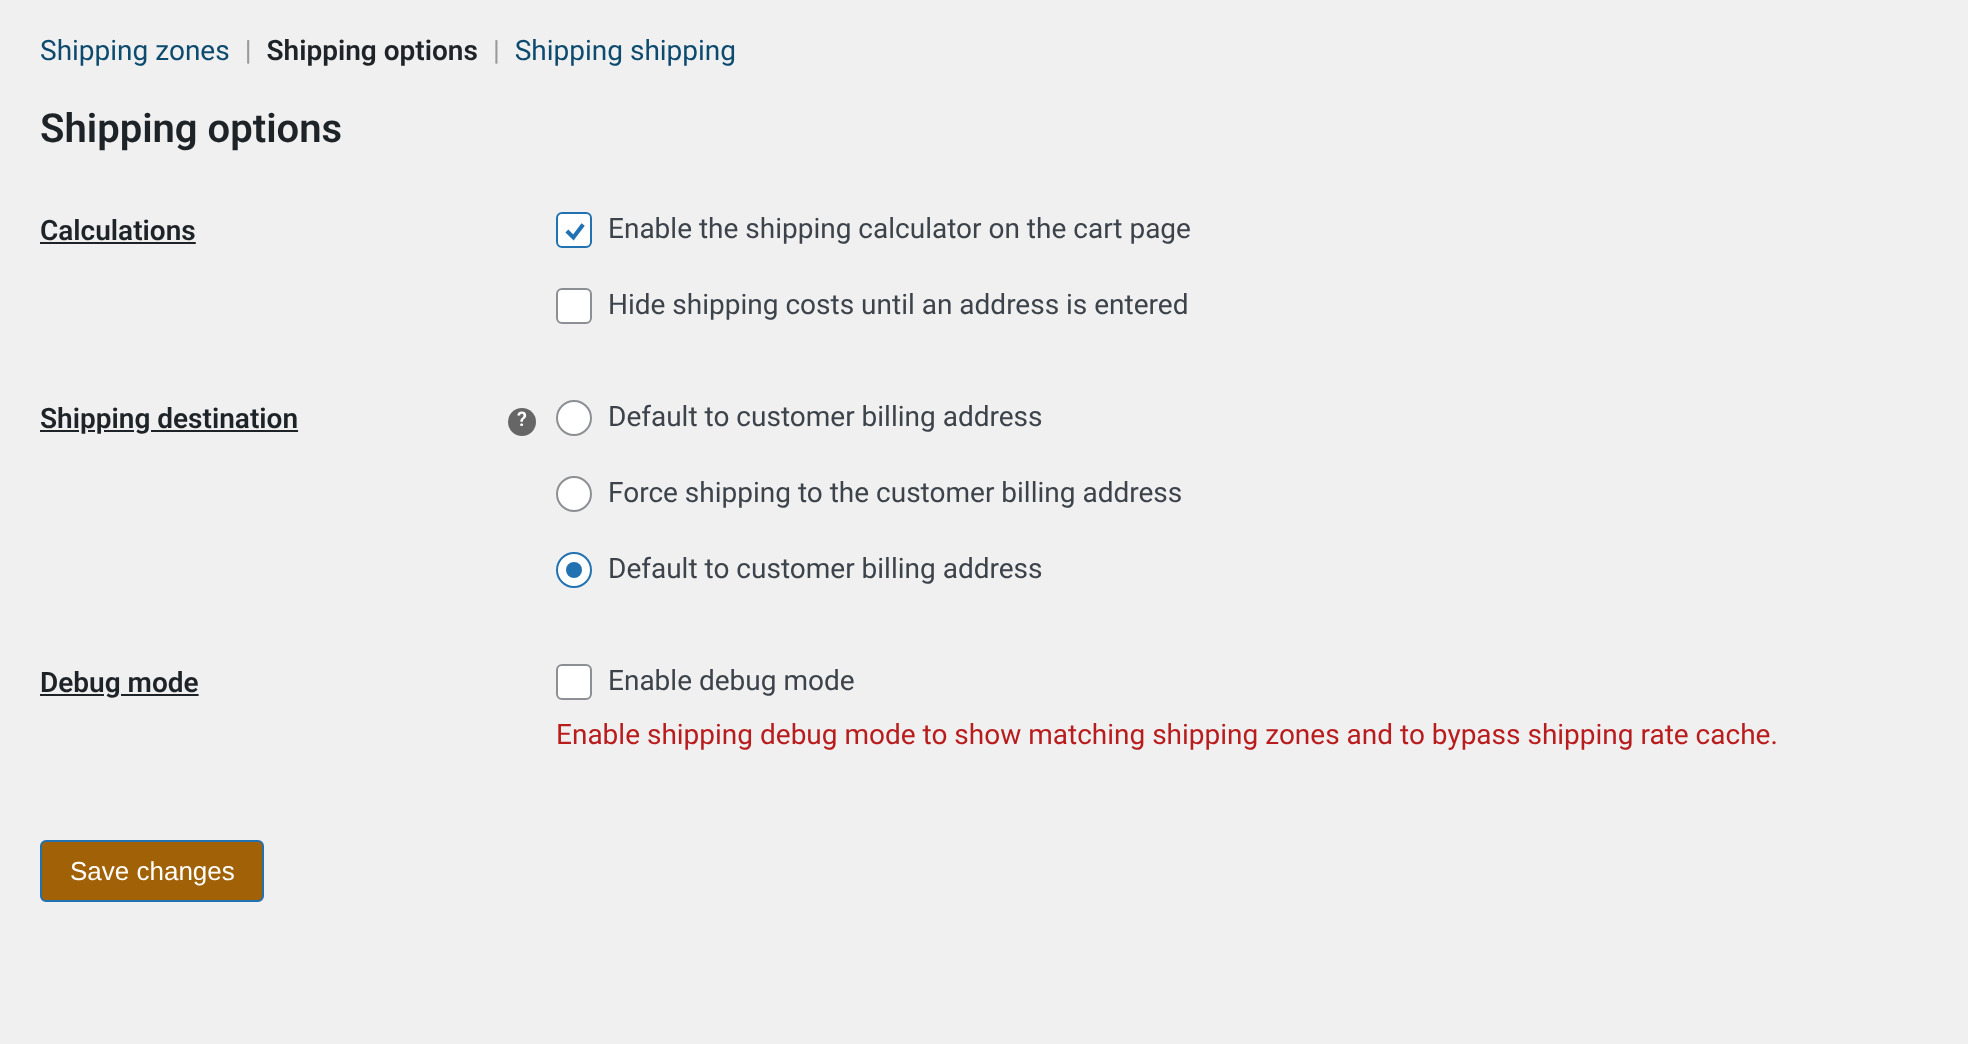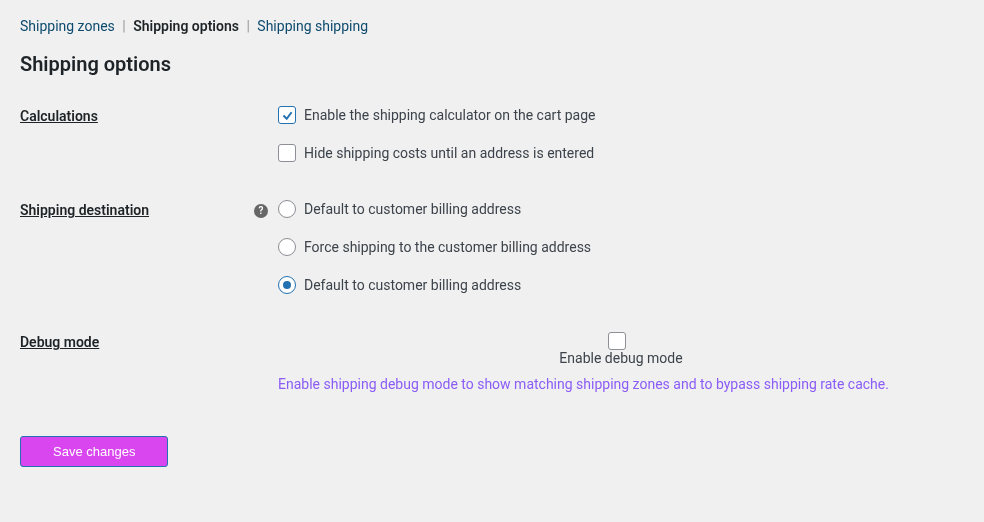--- a/index.html
+++ b/index.html
@@ -74,21 +74,21 @@
     font-size: 14px;
     color: #3c434a;
   }
   .option:last-child { margin-bottom: 0; }
   .option label {
     cursor: pointer;
     color: #3c434a;
   }
   .desc {
     font-size: 14px;
-    color: #8b5cf6;
+    color: #b91c1c;
     margin-top: 10px;
   }
   
   .checkbox {
     width: 18px;
     height: 18px;
     border: 1.5px solid #8c8f94;
     border-radius: 3px;
     background: #fff;
     margin-right: 8px;
@@ -134,24 +134,24 @@
     height: 8px;
     border-radius: 50%;
     background: #2271b1;
     display: none;
   }
   .radio.selected .dot { display: block; }
   .submit-row {
     margin-top: 44px;
   }
   .button-primary {
-    background: #d946ef;
+    background: #a16207;
     border: 1px solid #2271b1;
     color: #fff;
-    padding: 7px 32px;
+    padding: 7px 14px;
     border-radius: 3px;
     font-size: 13px;
     cursor: pointer;
   }
 </style>
 </head>
 <body>
 
 <div class="tabs">
   <a>Shipping zones</a>
@@ -202,21 +202,21 @@
           <span class="dot"></span>
         </span>
       <label>Default to customer billing address</label>
     </div>
   </div>
 </div>
 
 <div class="form-row" style="margin-bottom:0;margin-top:16px;">
   <div class="label-col">Debug mode</div>
   <div class="control-col">
-    <div class="option" style="margin-bottom:10px;flex-direction:column;">
+    <div class="option" style="margin-bottom:10px;">
       <span class="checkbox">
         
       </span>
       <label>Enable debug mode</label>
     </div>
     <div class="desc">Enable shipping debug mode to show matching shipping zones and to bypass shipping rate cache.</div>
   </div>
 </div>
 
 <div class="submit-row">

